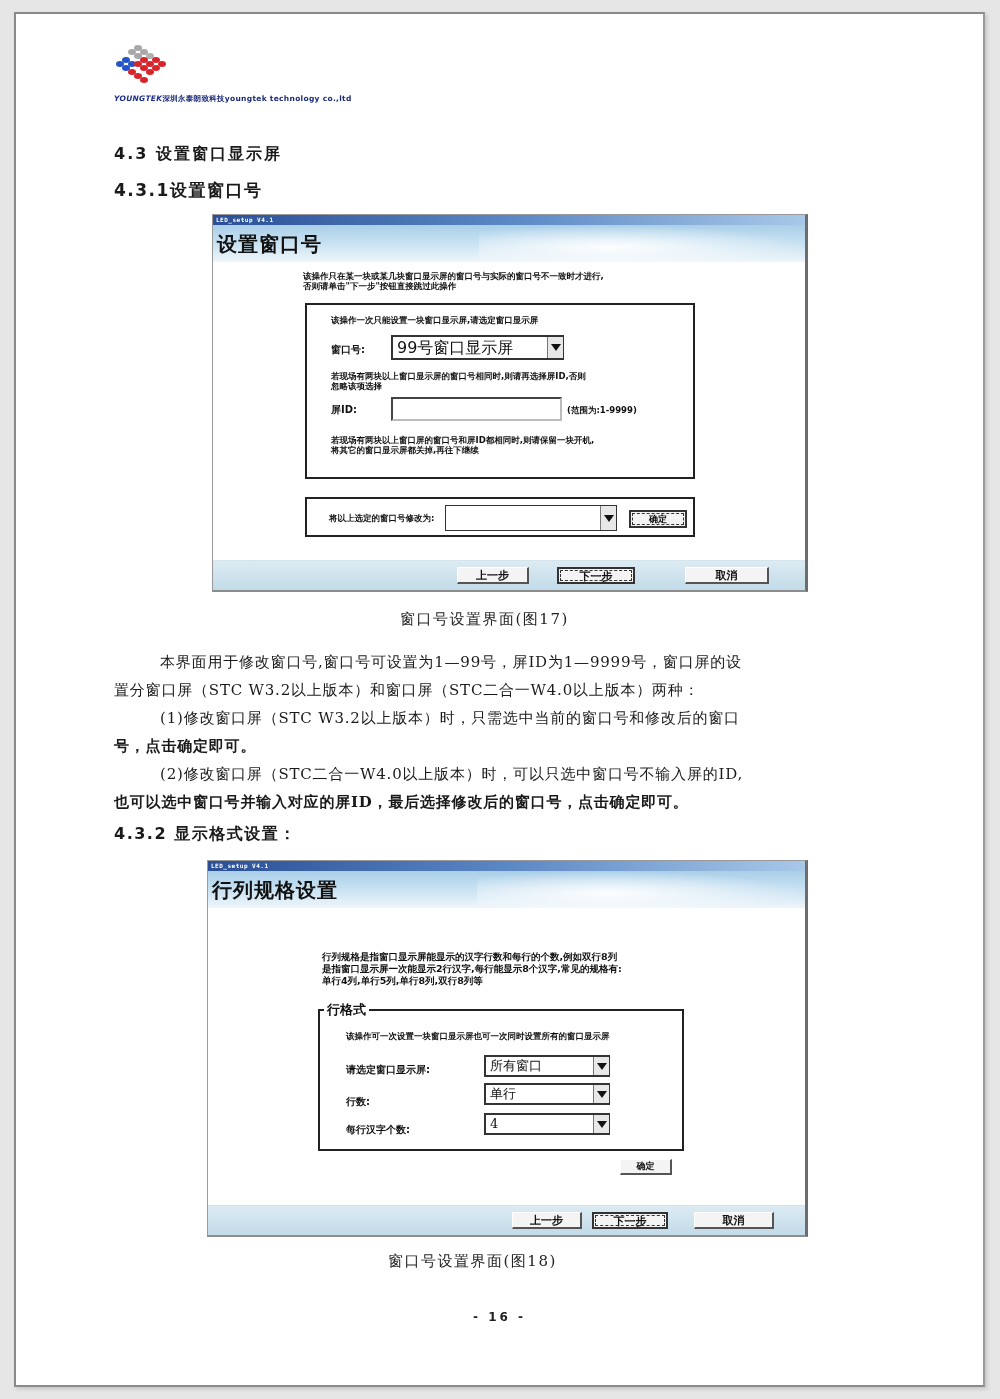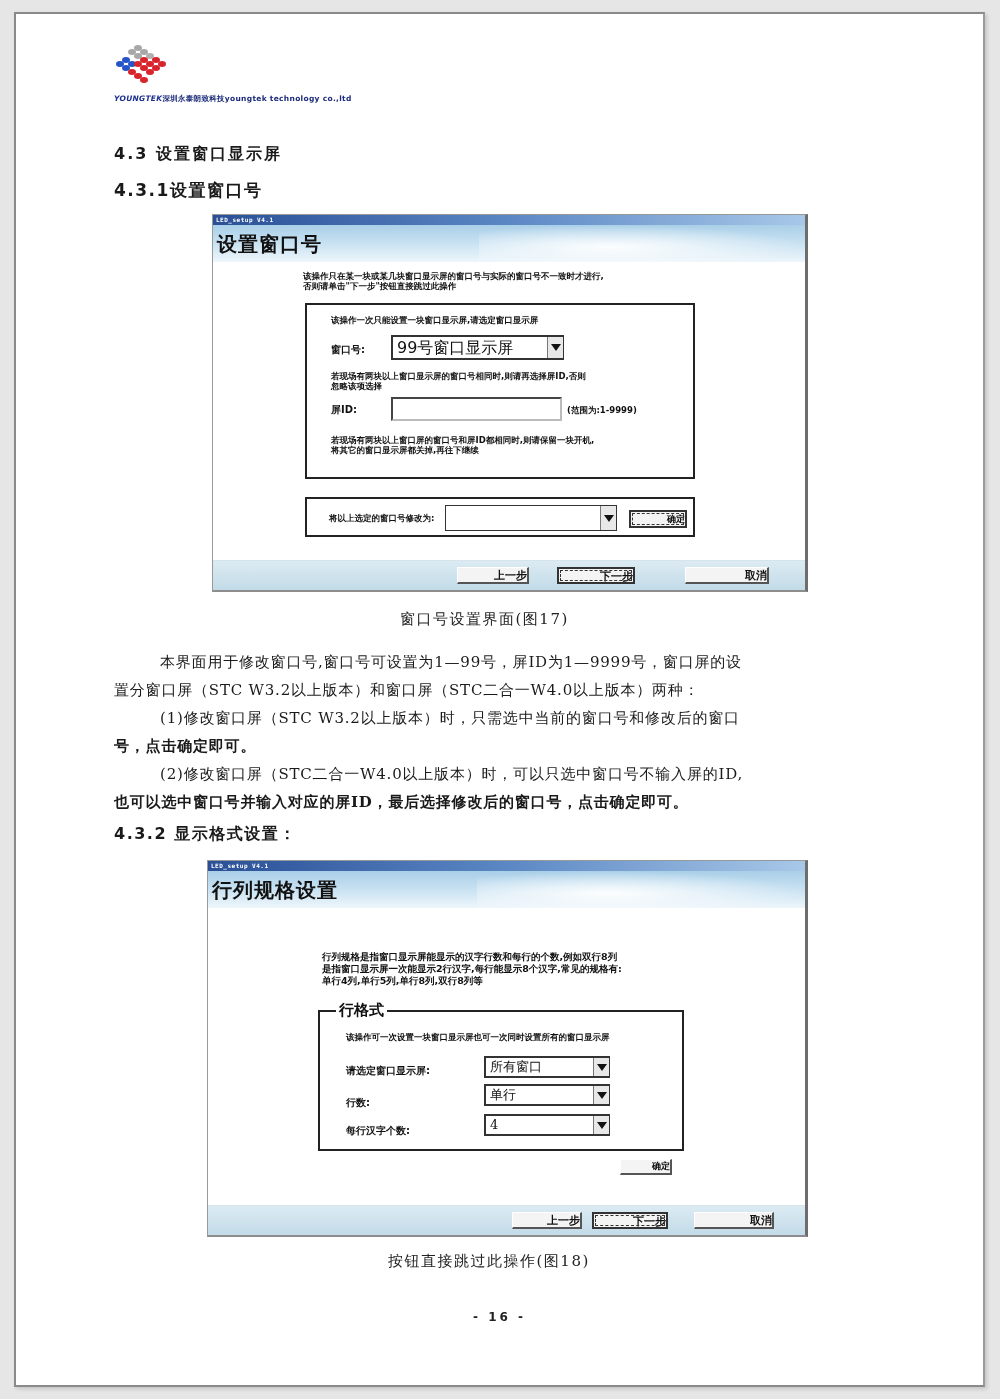--- a/index.html
+++ b/index.html
@@ -50,21 +50,21 @@
   .dlg-heading { position: absolute; left: 4px; top: 6px; font-size: 20px; font-weight: bold; color: #111; z-index: 2; letter-spacing: 1px; }
   .dlg-footer {
     position: absolute; left: 0; right: 0; bottom: 0; height: 30px;
     background: linear-gradient(180deg, #dcebf3 0%, #c2dbe8 100%);
     border-top: 1px solid #d6e4ec;
   }
   .btn {
     position: absolute; height: 17px; background: #f4f4f4;
     border-top: 1px solid #fff; border-left: 1px solid #fff;
     border-right: 2px solid #555; border-bottom: 2px solid #555;
-    font-size: 11px; font-weight: bold; text-align: right; line-height: 15px; color: #111;
+    font-size: 11px; font-weight: bold; text-align: center; line-height: 15px; color: #111;
   }
   .btn.focus { outline: 1px dashed #333; outline-offset: -4px; border: 2px solid #333; }
 
   .box { position: absolute; border: 2px solid #222; background: #fff; }
   .small { font-size: 8.5px; font-weight: bold; color: #111; line-height: 10px; position: absolute; white-space: nowrap; }
   .lbl { font-size: 10px; font-weight: bold; color: #111; position: absolute; white-space: nowrap; }
 
   .combo {
     position: absolute; border: 2px solid #333; background: #fff; border-right-width: 1px;
   }
@@ -79,21 +79,21 @@
   .textbox { position: absolute; border: 2px solid #444; border-right-color: #bbb; border-bottom-color: #bbb; background: #fff; }
 
   .caption { position: absolute; font-family: "DejaVu Serif", serif; font-size: 15px; color: #222; letter-spacing: 1.5px; white-space: nowrap; }
   .para { position: absolute; left: 112px; width: 780px; font-family: "DejaVu Serif", serif; font-size: 15px; color: #1a1a1a; line-height: 28px; letter-spacing: 0.8px; white-space: nowrap; }
   .indent { padding-left: 46px; }
   .pgnum { position: absolute; left: 0; width: 100%; top: 1310px; text-align: center; font-size: 12px; font-weight: bold; letter-spacing: 3px; color: #222; }
 
   fieldset.group {
     position: absolute; border: 2px solid #222; padding: 0; margin: 0;
   }
-  fieldset.group legend { font-size: 15px; font-weight: bold; margin-left: 16px; padding: 0 3px; color: #111; }
+  fieldset.group legend { font-size: 13px; font-weight: bold; margin-left: 4px; padding: 0 3px; color: #111; }
 </style>
 </head>
 <body>
 
 <div class="page">
 
   <div class="logo" style="left:98px; top:28px;">
     <svg class="logo-mark" viewBox="0 0 60 48" width="60" height="48">
       <g>
         <ellipse cx="24" cy="6" rx="4" ry="3" fill="#a8a8a8"></ellipse>
@@ -212,16 +212,16 @@
 
     <div class="btn" style="left:412px; top:298px; width:52px; height:16px; font-size:9px; line-height:13px;">确定</div>
 
     <div class="dlg-footer">
       <div class="btn" style="left:304px; top:6px; width:70px;">上一步</div>
       <div class="btn focus" style="left:384px; top:6px; width:76px;">下一步</div>
       <div class="btn" style="left:486px; top:6px; width:80px;">取消</div>
     </div>
   </div>
 
-  <div class="caption" style="left:372px; top:1238px;">按钮直接跳过此操作(图18)</div>
+  <div class="caption" style="left:372px; top:1238px;">窗口号设置界面(图18)</div>
 
   <div class="pgnum" style="top:1296px;">- 16 -</div>
 </div>
 
 </body></html>

